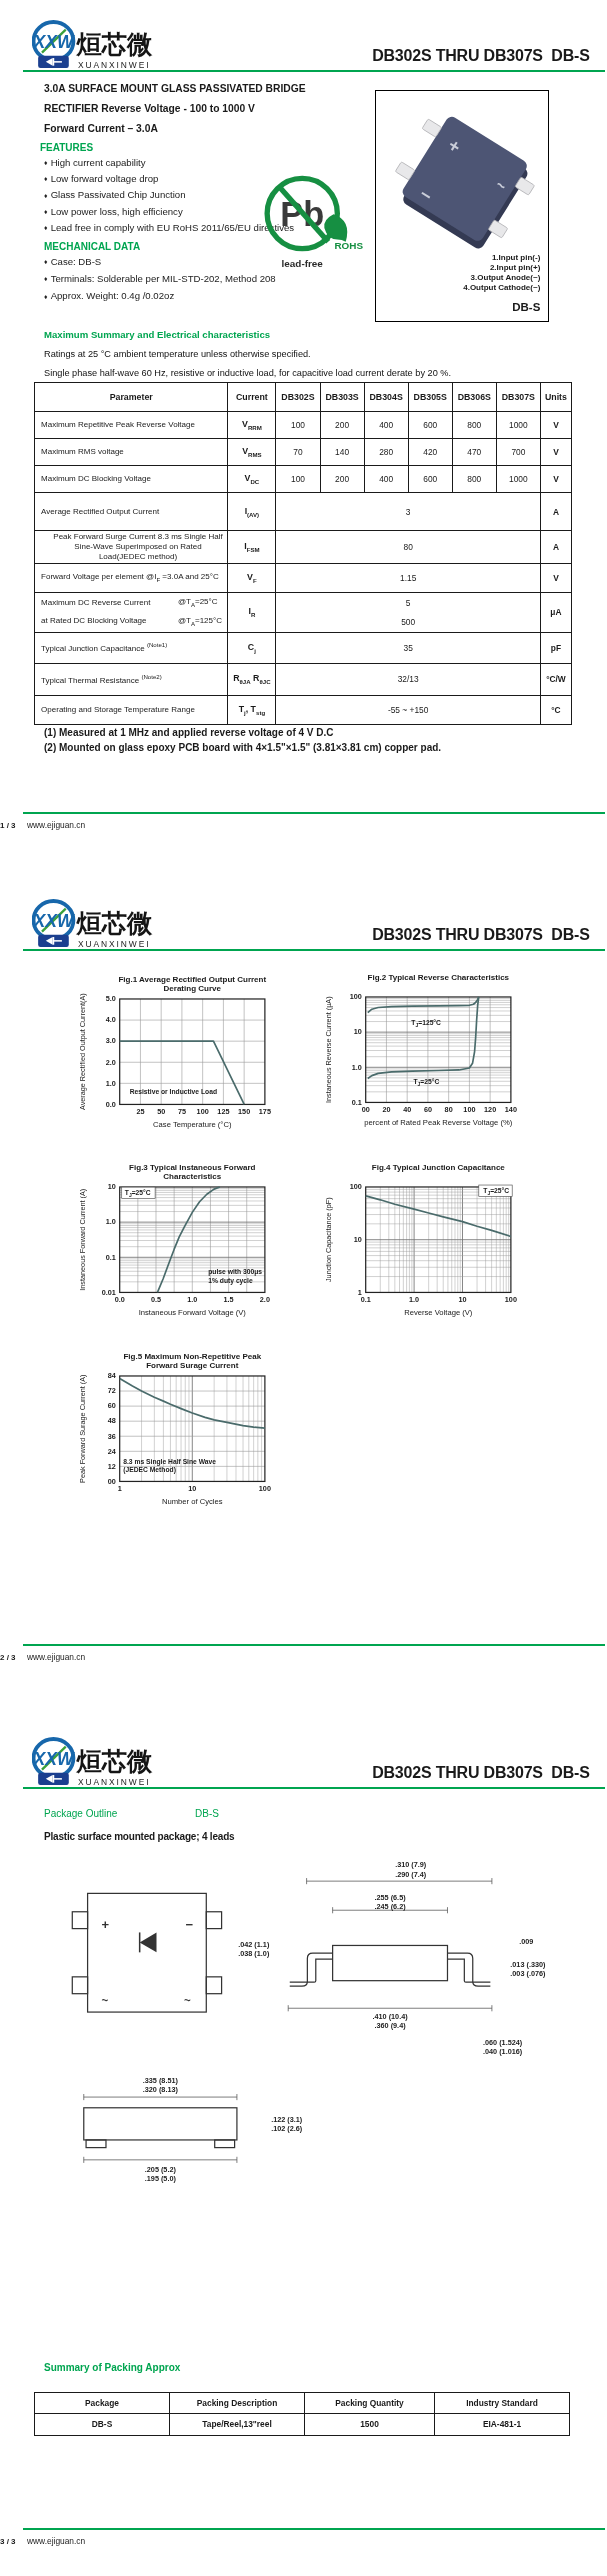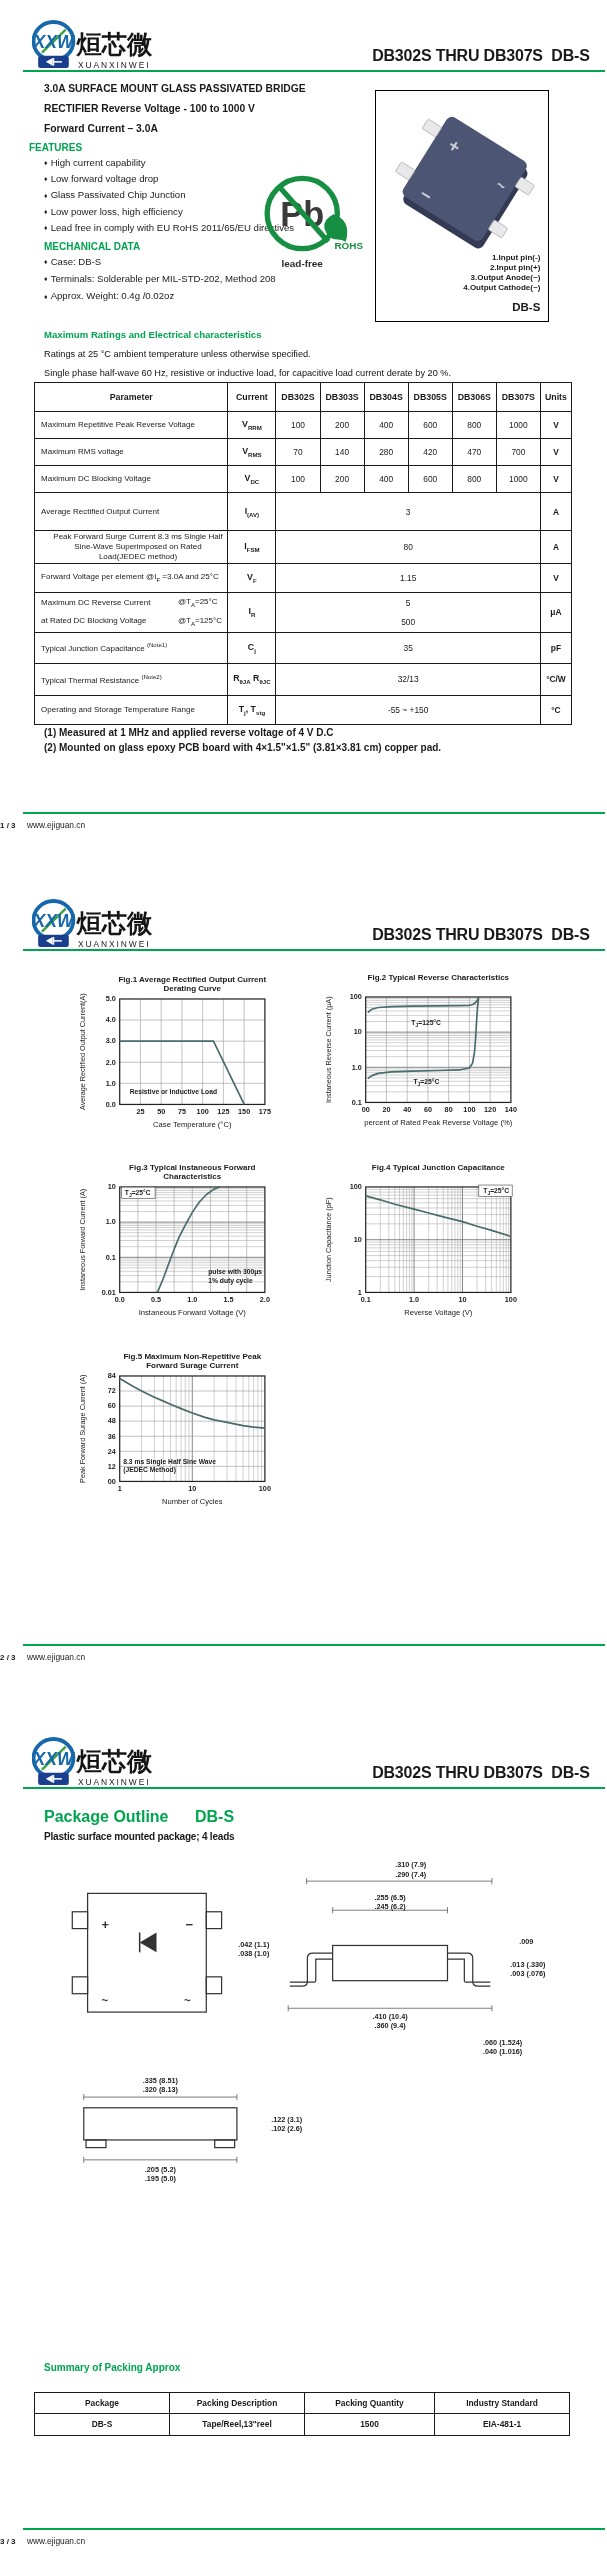--- a/index.html
+++ b/index.html
@@ -30,21 +30,21 @@
 .rt th{font-weight:700;font-size:8.8px}
 .rt .param{text-align:left;padding-left:6.1px;font-size:8px;line-height:1.25}
 .rt .pc{text-align:center;padding-left:16px}
 .rt .sym{font-weight:700;font-size:8.8px}
 .rt .unit{font-weight:700}
 .rt sub,.rt sup{font-size:6.1px}
 .irg{display:grid;grid-template-columns:1fr auto;row-gap:6.9px;align-items:center;padding-right:3.1px}
 .irg span{white-space:nowrap}
 .val div+div{margin-top:9.2px}
 .chart{position:absolute}
-.p3h{color:#00a550;font-weight:700;font-size:16px}
+.p3h{color:#00a550;font-weight:400;font-size:10px}
 .p3s{font-size:10px;font-weight:700;letter-spacing:-0.2px}
 .pt{border-collapse:collapse;table-layout:fixed;width:536px;border:1.5px solid #111}
 .pt th,.pt td{border:1.1px solid #1a1a1a;font-size:8.4px;font-weight:700;text-align:center;vertical-align:middle;padding:1.5px}
 </style>
 </head>
 <body>
 
 <div class="page" style="height:849px">
   <div class="hdr" style="top:0">
     <svg class="logo" width="161" height="54" viewBox="0 0 210 70">
@@ -61,21 +61,21 @@
     <div class="doc-title">DB302S THRU DB307S  DB-S</div>
     <div class="rule"></div>
   </div>
 
   <div class="abs desc" style="left:44px;top:79px">
     <div>3.0A SURFACE MOUNT GLASS PASSIVATED BRIDGE</div>
     <div>RECTIFIER Reverse Voltage - 100 to 1000 V</div>
     <div>Forward Current – 3.0A</div>
   </div>
 
-  <div class="abs gh" style="left:29px;top:142px">FEATURES</div>
+  <div class="abs gh" style="left:40px;top:142px">FEATURES</div>
   <div class="abs" style="left:44px;top:155px">
       <div class="li"><span class="blt">♦</span><span>High current capability</span></div>
       <div class="li"><span class="blt">♦</span><span>Low forward voltage drop</span></div>
       <div class="li"><span class="blt">♦</span><span>Glass Passivated Chip Junction</span></div>
       <div class="li"><span class="blt">♦</span><span>Low power loss, high efficiency</span></div>
       <div class="li"><span class="blt">♦</span><span>Lead free in comply with EU RoHS 2011/65/EU directives</span></div>
     </div>
 
   <div class="abs gh" style="left:44px;top:241px">MECHANICAL DATA</div>
   <div class="abs mech" style="left:44px;top:253px">
@@ -109,21 +109,21 @@
     </svg>
     <div class="pins">
         <div>1.Input pin(-)</div>
         <div>2.Input pin(+)</div>
         <div>3.Output Anode(~)</div>
         <div>4.Output Cathode(~)</div>
       </div>
     <div class="pkgname">DB-S</div>
   </div>
 
-  <div class="abs gh2" style="left:44px;top:329px">Maximum Ratings and Electrical characteristics</div>
+  <div class="abs gh2" style="left:44px;top:329px">Maximum Summary and Electrical characteristics</div>
   <div class="abs sub" style="left:44px;top:349px">Ratings at 25 °C ambient temperature unless otherwise specified.</div>
   <div class="abs sub" style="left:44px;top:368px">Single phase half-wave 60 Hz, resistive or inductive load, for capacitive load current derate by 20 %.</div>
   <div class="abs" style="left:34px;top:382px">
       <table class="rt">
         <colgroup>
           <col style="width:193px">
           <col style="width:48px">
           <col style="width:44px">
           <col style="width:44px">
           <col style="width:44px">

